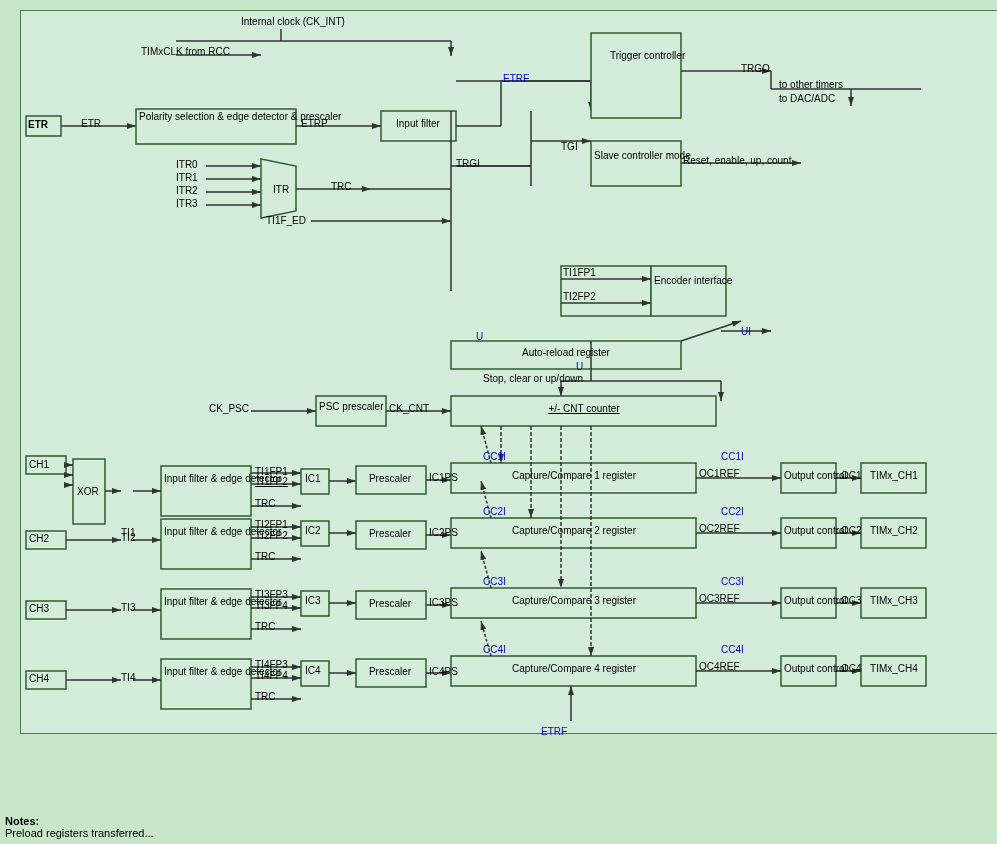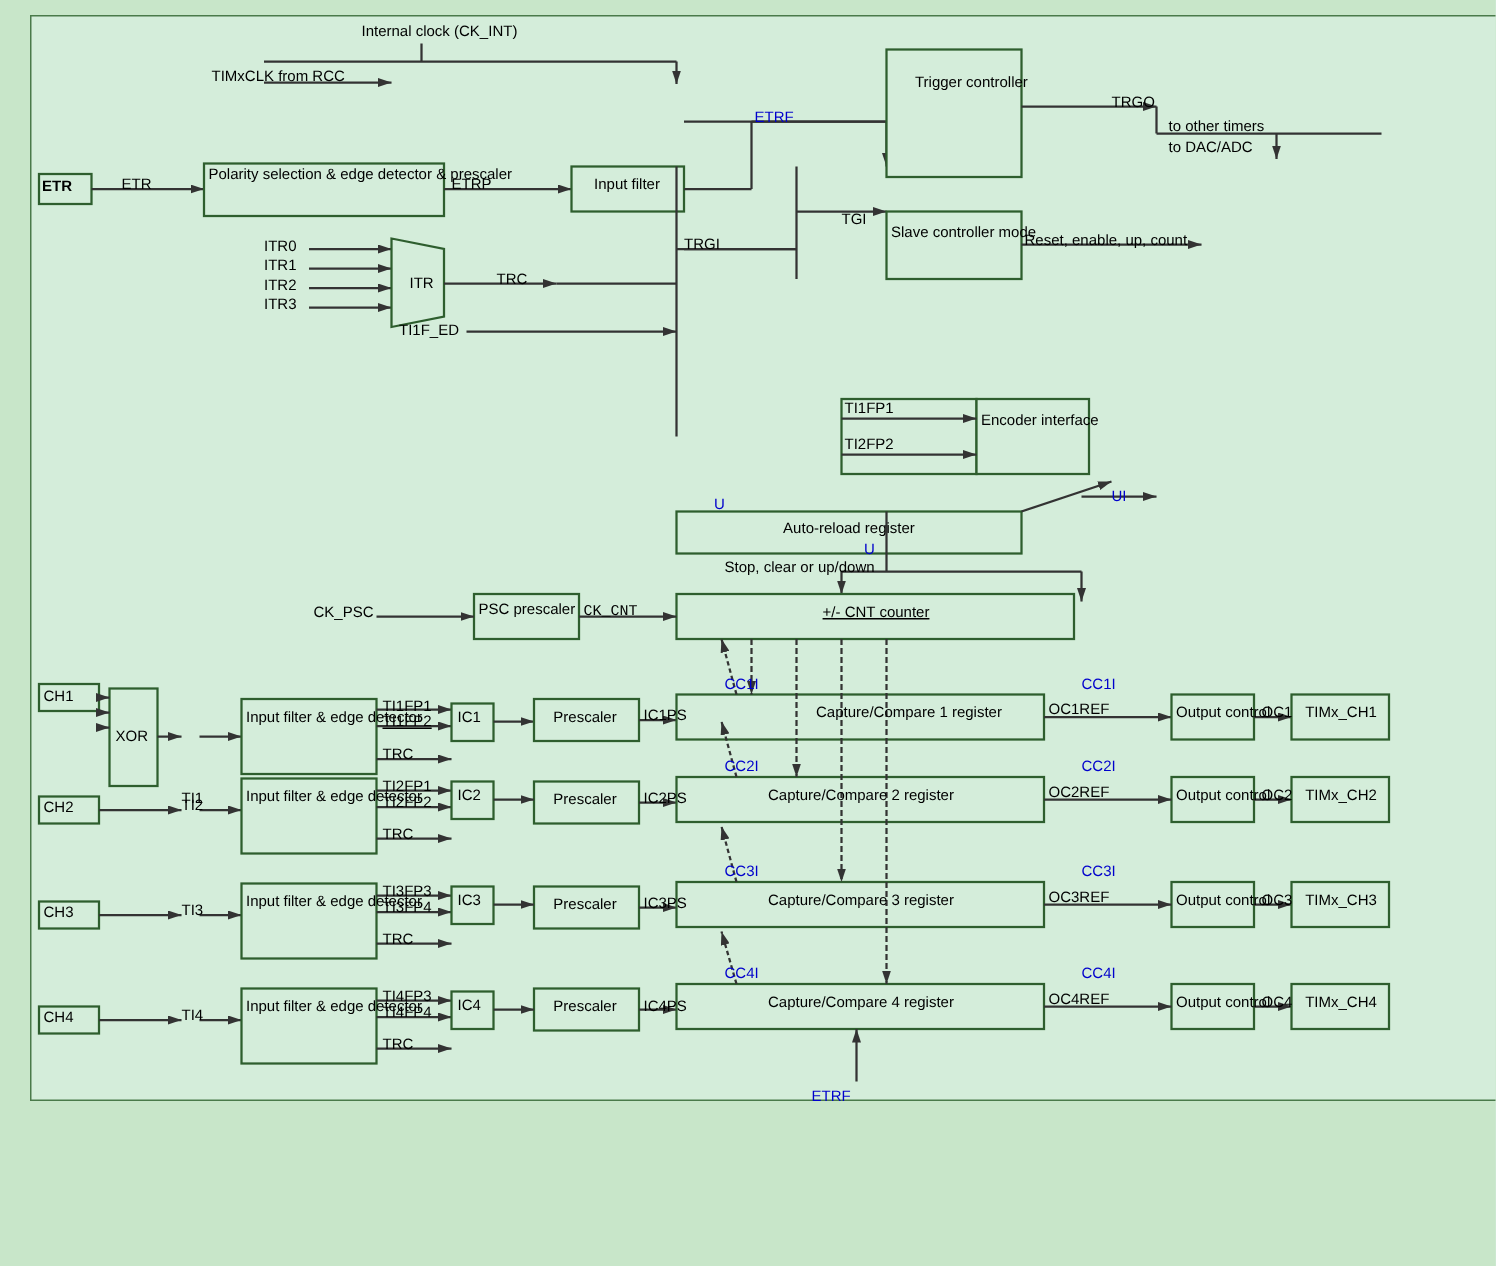--- a/index.html
+++ b/index.html
@@ -322,21 +322,21 @@
 
     <div class="label" style="left:462px; top:362px;">Stop, clear or up/down</div>
 
     <div class="label label-blue" style="left:555px; top:350px;">U</div>
 
     <div class="label" style="left:188px; top:392px;">CK_PSC</div>
 
     <div class="label" style="left:298px; top:390px; width:64px; text-align:center;">PSC
 prescaler</div>
 
-    <div class="label" style="left:368px; top:392px;font-family:Liberation Mono, monospace;">CK_CNT</div>
+    <div class="label" style="left:368px; top:392px;">CK_CNT</div>
 
     <div class="label" style="left:433px; top:392px; width:260px; text-align:center;text-decoration:underline;">+/-   CNT counter</div>
 
     <div class="label" style="left:56px; top:475px;">XOR</div>
 
     <div class="label" style="left:8px; top:448px;">CH1</div>
 
     <div class="label" style="left:8px; top:522px;">CH2</div>
 
     <div class="label" style="left:8px; top:592px;">CH3</div>
@@ -395,21 +395,21 @@
     <div class="label" style="left:408px; top:461px;">IC1PS</div>
     <div class="label" style="left:408px; top:516px;">IC2PS</div>
     <div class="label" style="left:408px; top:586px;">IC3PS</div>
     <div class="label" style="left:408px; top:655px;">IC4PS</div>
 
     <div class="label label-blue" style="left:462px; top:440px;">CC1I</div>
     <div class="label label-blue" style="left:462px; top:495px;">CC2I</div>
     <div class="label label-blue" style="left:462px; top:565px;">CC3I</div>
     <div class="label label-blue" style="left:462px; top:633px;">CC4I</div>
 
-    <div class="label" style="left:433px; top:459px; width:240px; text-align:center;margin-left:32px;">Capture/Compare 1 register</div>
+    <div class="label" style="left:433px; top:459px; width:240px; text-align:center;">Capture/Compare 1 register</div>
     <div class="label" style="left:433px; top:514px; width:240px; text-align:center;">Capture/Compare 2 register</div>
     <div class="label" style="left:433px; top:584px; width:240px; text-align:center;">Capture/Compare 3 register</div>
     <div class="label" style="left:433px; top:652px; width:240px; text-align:center;">Capture/Compare 4 register</div>
 
     <div class="label" style="left:678px; top:457px;">OC1REF</div>
     <div class="label" style="left:678px; top:512px;">OC2REF</div>
     <div class="label" style="left:678px; top:582px;">OC3REF</div>
     <div class="label" style="left:678px; top:650px;">OC4REF</div>
 
     <div class="label label-blue" style="left:700px; top:440px;">CC1I</div>
@@ -433,13 +433,17 @@
 
     <div class="label" style="left:843px; top:459px; width:60px; text-align:center;">TIMx_CH1</div>
     <div class="label" style="left:843px; top:514px; width:60px; text-align:center;">TIMx_CH2</div>
     <div class="label" style="left:843px; top:584px; width:60px; text-align:center;">TIMx_CH3</div>
     <div class="label" style="left:843px; top:652px; width:60px; text-align:center;">TIMx_CH4</div>
 
     <div class="label label-blue" style="left:520px; top:715px;">ETRF</div>
 
   </div>
 
+  <div class="notes-area">
+    <div style="font-weight:bold;">Notes:</div>
+    <div>Preload registers transferred...</div>
+  </div>
 </div>
 
 </body></html>

